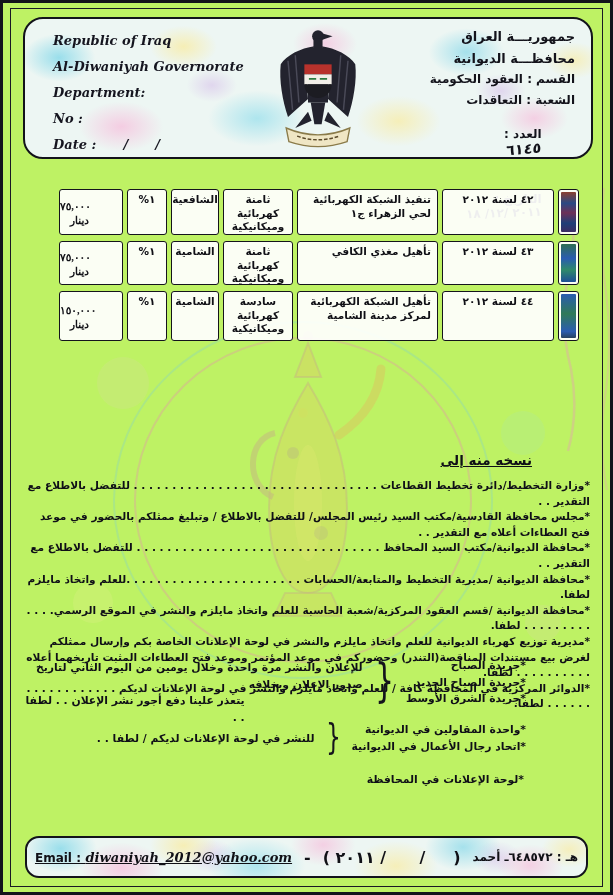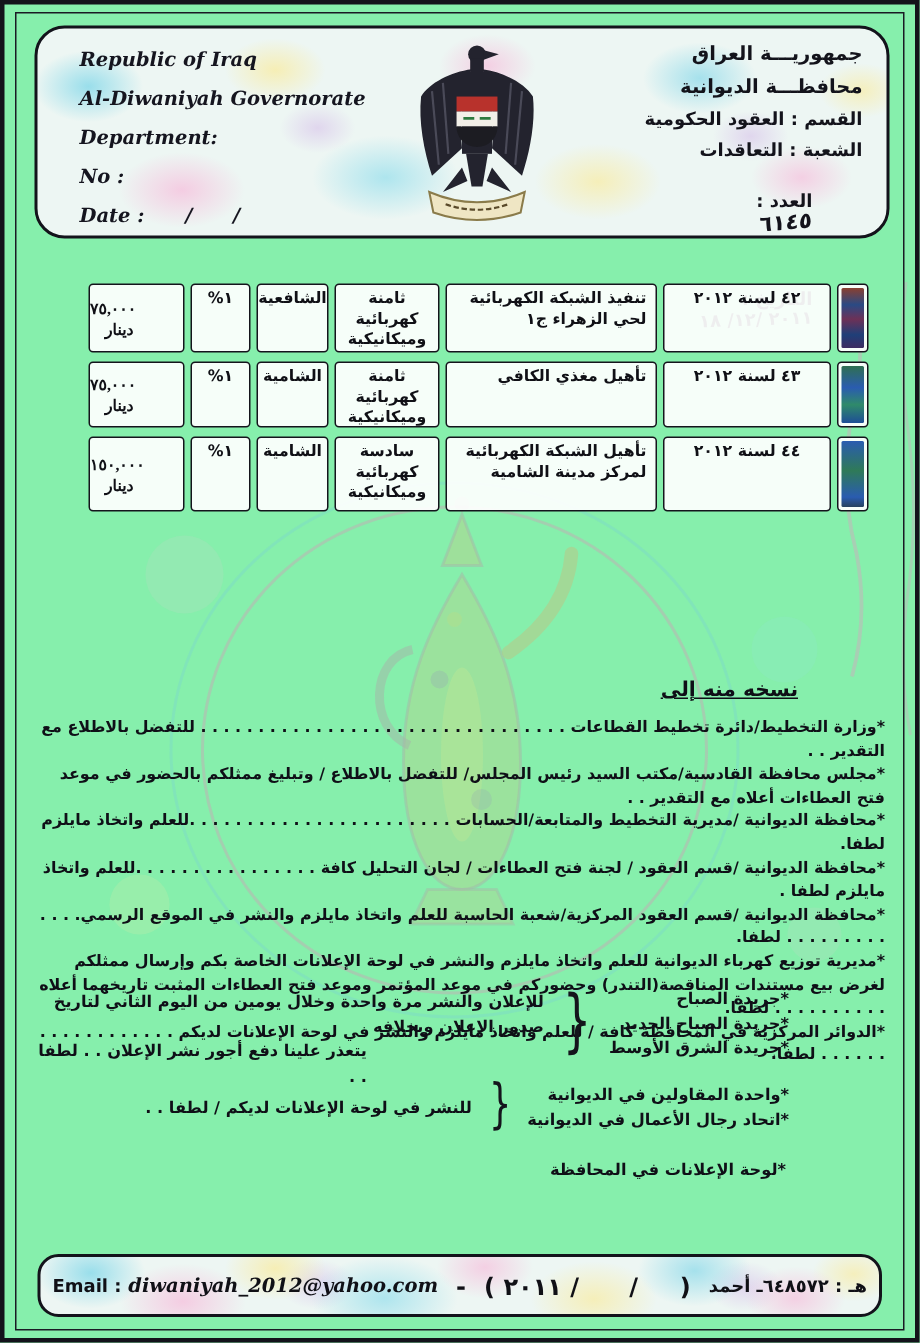--- a/index.html
+++ b/index.html
@@ -1,17 +1,17 @@
 <!DOCTYPE html>
 <html lang="ar"><head>
 <meta charset="utf-8">
 <style>
   html,body{margin:0;padding:0;}
   body{width:613px;height:895px;background:#777;font-family:"DejaVu Sans",sans-serif;}
-  .page{position:relative;width:613px;height:895px;box-sizing:border-box;background:#86efac;
+  .page{position:relative;width:613px;height:895px;box-sizing:border-box;background:#bef264;
         border:3px solid #13131b;overflow:hidden;}
   .inner-frame{position:absolute;inset:5px 7px;border:1.8px solid #1a1a24;pointer-events:none;z-index:6;}
   .mottle{background-color:#edf6f3;background-image:
     radial-gradient(52px 34px at 6% 28%,rgba(125,214,232,.75),rgba(125,214,232,0) 70%),
     radial-gradient(60px 36px at 17% 78%,rgba(247,187,219,.7),rgba(247,187,219,0) 70%),
     radial-gradient(48px 30px at 28% 20%,rgba(248,236,166,.8),rgba(248,236,166,0) 70%),
     radial-gradient(70px 40px at 41% 72%,rgba(140,220,235,.65),rgba(140,220,235,0) 70%),
     radial-gradient(46px 30px at 53% 18%,rgba(247,187,219,.65),rgba(247,187,219,0) 70%),
     radial-gradient(60px 36px at 66% 74%,rgba(248,236,166,.75),rgba(248,236,166,0) 70%),
     radial-gradient(54px 34px at 78% 24%,rgba(135,216,233,.7),rgba(135,216,233,0) 70%),
@@ -73,21 +73,21 @@
   .board{position:absolute;top:770px;right:86px;direction:rtl;font-size:10.8px;font-weight:700;
     z-index:2;color:#0f0f17;}
   
   .footer-box{position:absolute;left:22px;right:22px;top:833px;height:42px;box-sizing:border-box;
     border:2.5px solid #13131b;border-radius:14px;z-index:2;direction:rtl;display:flex;
     align-items:center;justify-content:center;gap:12px;color:#101016;}
   .f-phone{font-size:12px;font-weight:700;white-space:pre;}
   .f-paren{direction:ltr;font-size:16px;font-weight:700;white-space:pre;}
   .f-dash{font-weight:700;}
   .f-email{direction:ltr;font-family:"DejaVu Serif",serif;font-style:italic;font-weight:700;
-    font-size:13px;white-space:pre;}
+    font-size:13px;white-space:pre;text-decoration:underline;}
   .f-email .lbl{font-style:normal;font-family:"DejaVu Sans",sans-serif;font-size:12px;}
 </style>
 </head>
 <body>
 
 <div class="page">
 
   <svg class="wm" width="613" height="895" viewBox="0 0 613 895">
     <ellipse cx="300" cy="497" rx="168" ry="162" fill="none" stroke="rgba(236,130,186,.30)" stroke-width="2"></ellipse>
     <ellipse cx="300" cy="497" rx="189" ry="178" fill="none" stroke="rgba(120,205,220,.28)" stroke-width="2"></ellipse>
@@ -202,22 +202,22 @@
         <div class="cur">دينار</div>
       </div>
     </div>
 
   </div>
 
   <div class="copy">
     <div class="copy-title">نسخه منه إلى</div>
     <div class="copy-item">*وزارة التخطيط/دائرة تخطيط القطاعات . . . . . . . . . . . . . . . . . . . . . . . . . . . . . . . . للتفضل بالاطلاع مع التقدير . .</div>
     <div class="copy-item">*مجلس محافظة القادسية/مكتب السيد رئيس المجلس/ للتفضل بالاطلاع / وتبليغ ممثلكم بالحضور في موعد فتح العطاءات أعلاه مع التقدير . .</div>
+    <div class="copy-item">*محافظة الديوانية/مكتب السيد المحافظ . . . . . . . . . . . . . . . . . . . . . . . . . . . . . . . . للتفضل بالاطلاع مع التقدير . .</div>
     <div class="copy-item">*محافظة الديوانية /مديرية التخطيط والمتابعة/الحسابات . . . . . . . . . . . . . . . . . . . . . . .للعلم واتخاذ مايلزم لطفا.</div>
-    <div class="copy-item">*محافظة الديوانية /قسم العقود / لجنة فتح العطاءات / لجان التحليل كافة . . . . . . . . . . . . . . . .للعلم واتخاذ مايلزم لطفا .</div>
     <div class="copy-item">*محافظة الديوانية /قسم العقود المركزية/شعبة الحاسبة للعلم واتخاذ مايلزم والنشر في الموقع الرسمي. . . . . . . . . . . . . لطفا.</div>
     <div class="copy-item">*مديرية توزيع كهرباء الديوانية للعلم واتخاذ مايلزم والنشر في لوحة الإعلانات الخاصة بكم وإرسال ممثلكم لغرض بيع مستندات المناقصة(التندر) وحضوركم في موعد المؤتمر وموعد فتح العطاءات المثبت تاريخهما أعلاه . . . . . . . . . . لطفا.</div>
     <div class="copy-item">*الدوائر المركزية في المحافظة كافة / للعلم واتخاذ مايلزم والنشر في لوحة الإعلانات لديكم . . . . . . . . . . . . . . . . . . لطفا.</div>
   </div>
 
   <div class="papers">
     <div class="group-names">
       <div>*جريدة الصباح</div>
       <div>*جريدة الصباح الجديد</div>
       <div>*جريدة الشرق الأوسط</div>

